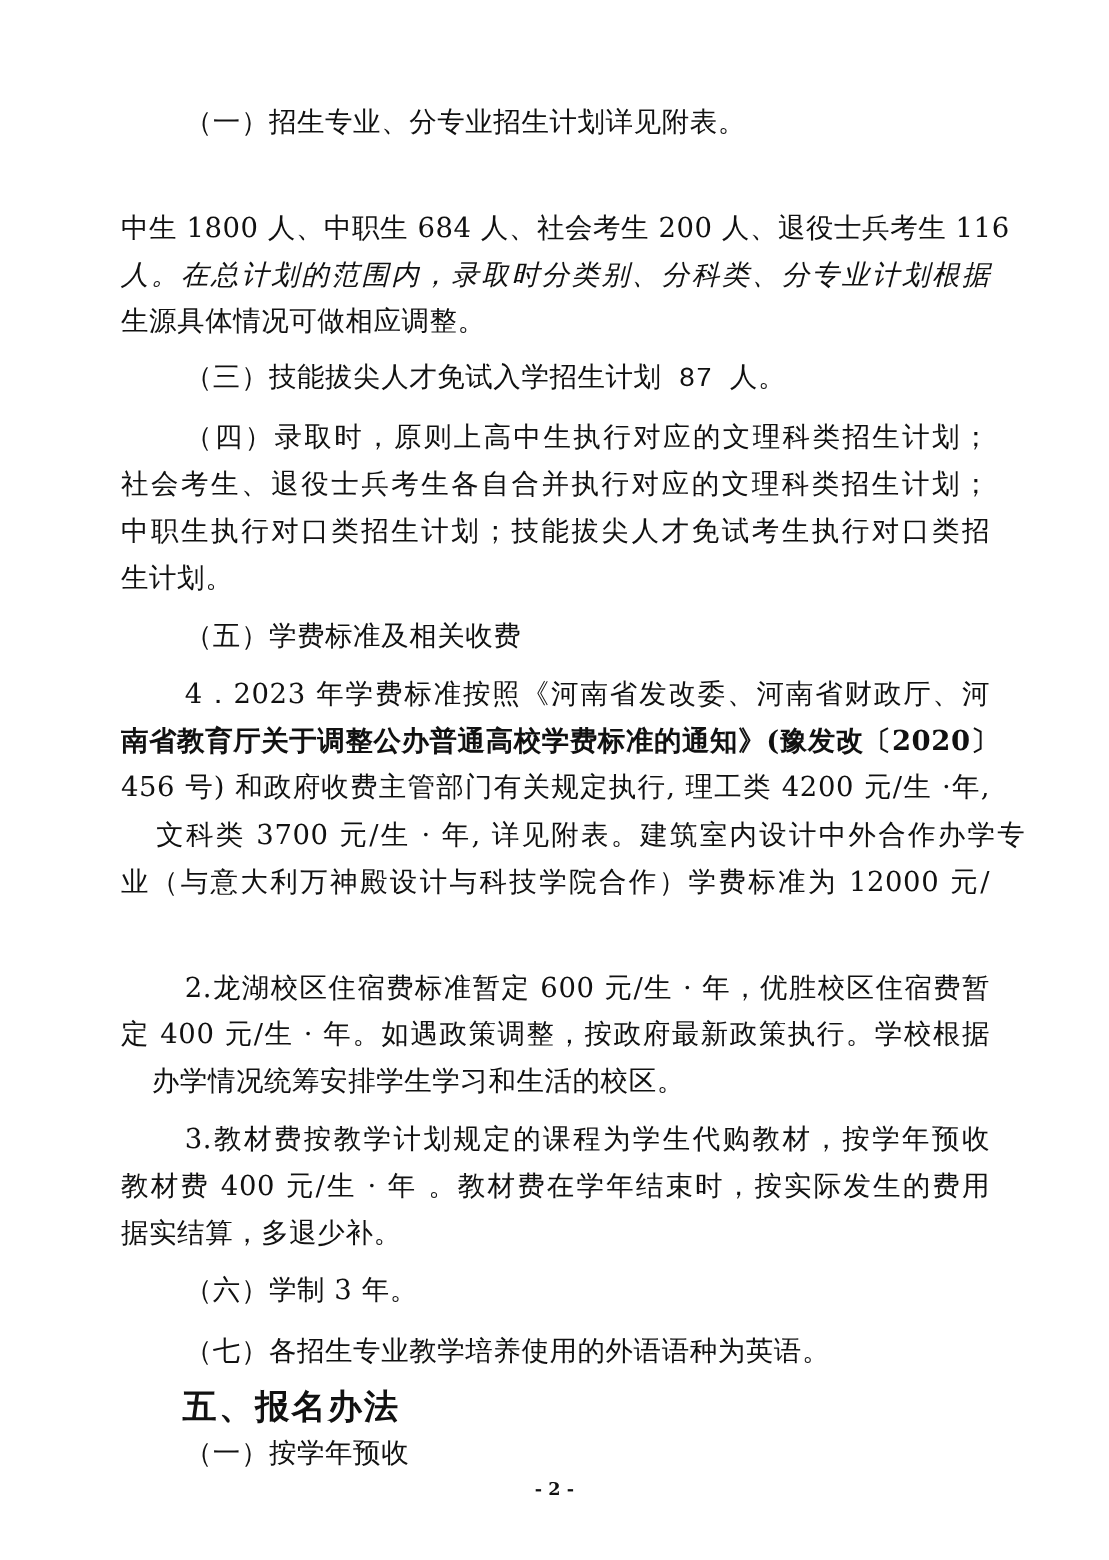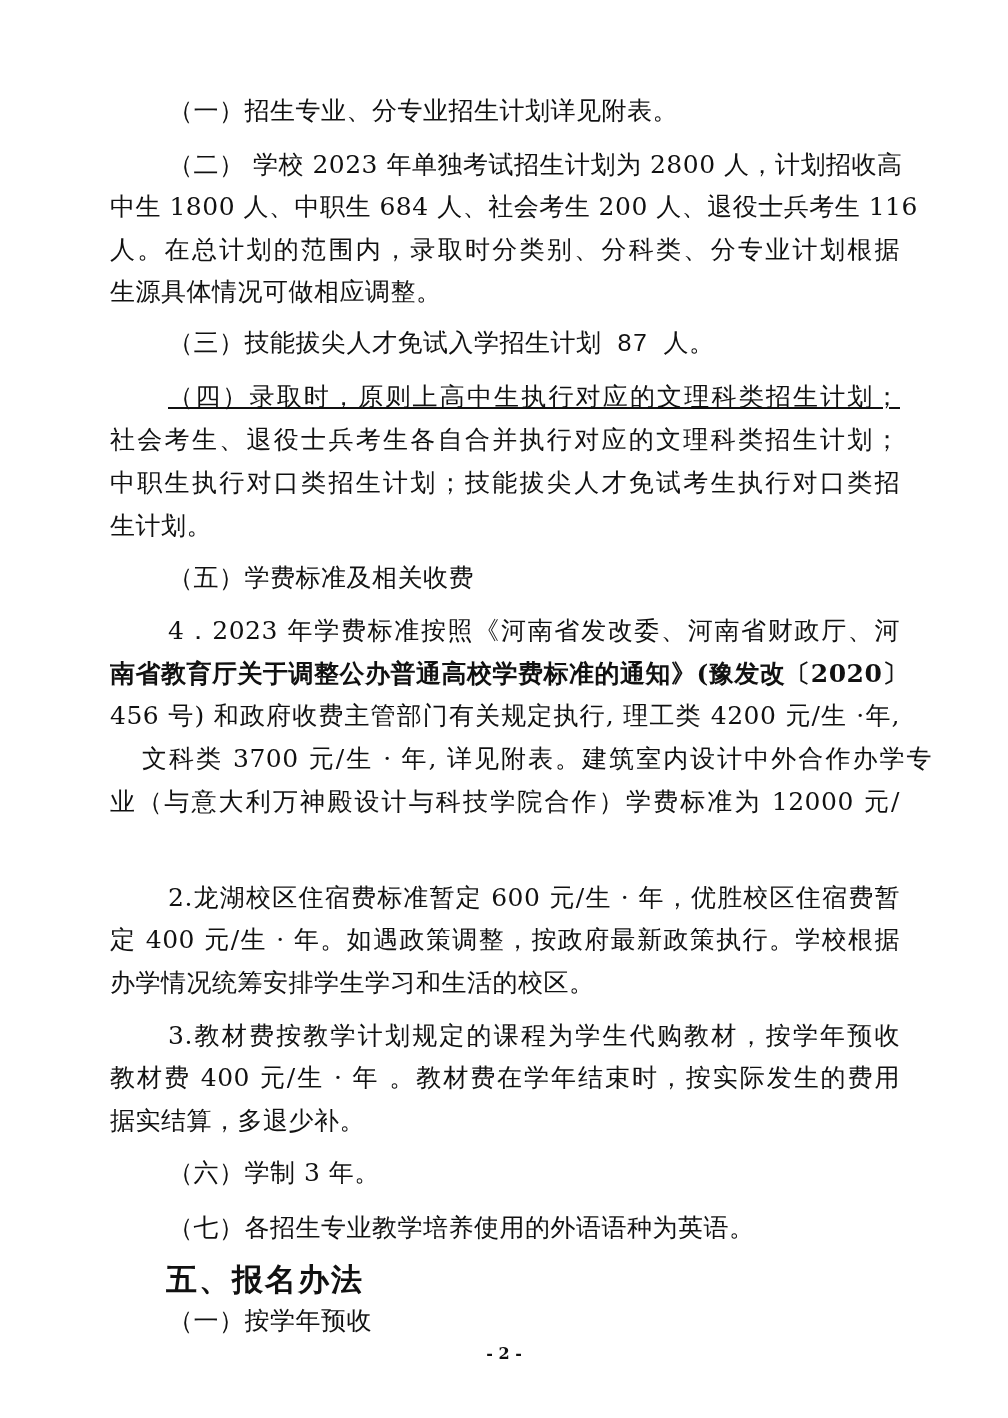--- a/index.html
+++ b/index.html
@@ -16,43 +16,42 @@
   .pagenum { position: absolute; left: 0; width: 1008px; text-align: center; font-size: 16px;
              font-weight: bold; line-height: 20px; }
 </style>
 </head>
 <body>
 
 <div class="page">
 
   <div class="line indent last" style="top:75px;">（一）招生专业、分专业招生计划详见附表。</div>
 
-  <div class="line indent" style="top:129px;">（二） 学校 2023 年单独考试招生计划为 2800 人，计划招收高</div>
   <div class="line" style="top:171px;">中生 1800 人、中职生 684 人、社会考生 200 人、退役士兵考生 116</div>
-  <div class="line" style="top:214px;">人。在总计划的范围内，录取时分类别、分科类、分专业计划根据</div>
+  <div class="line" style="top:214px;font-style:italic;">人。在总计划的范围内，录取时分类别、分科类、分专业计划根据</div>
   <div class="line last" style="top:256px;">生源具体情况可做相应调整。</div>
 
   <div class="line indent last" style="top:309px;font-family:Liberation Mono, monospace;">（三）技能拔尖人才免试入学招生计划 87 人。</div>
 
-  <div class="line indent" style="top:361px;text-decoration:underline;">（四）录取时，原则上高中生执行对应的文理科类招生计划；</div>
+  <div class="line indent" style="top:361px;">（四）录取时，原则上高中生执行对应的文理科类招生计划；</div>
   <div class="line" style="top:404px;">社会考生、退役士兵考生各自合并执行对应的文理科类招生计划；</div>
   <div class="line" style="top:447px;">中职生执行对口类招生计划；技能拔尖人才免试考生执行对口类招</div>
   <div class="line last" style="top:490px;">生计划。</div>
 
   <div class="line indent last" style="top:542px;">（五）学费标准及相关收费</div>
 
   <div class="line indent" style="top:595px;">4．2023 年学费标准按照《河南省发改委、河南省财政厅、河</div>
   <div class="line" style="top:638px;font-weight:bold;">南省教育厅关于调整公办普通高校学费标准的通知》(豫发改〔2020〕</div>
   <div class="line" style="top:680px;">456 号) 和政府收费主管部门有关规定执行, 理工类 4200 元/生 ·年,</div>
   <div class="line" style="top:723px;margin-left:32px;">文科类 3700 元/生 · 年, 详见附表。建筑室内设计中外合作办学专</div>
   <div class="line" style="top:766px;">业（与意大利万神殿设计与科技学院合作）学费标准为 12000 元/</div>
 
   <div class="line indent" style="top:862px;">2.龙湖校区住宿费标准暂定 600 元/生 · 年，优胜校区住宿费暂</div>
   <div class="line" style="top:904px;">定 400 元/生 · 年。如遇政策调整，按政府最新政策执行。学校根据</div>
-  <div class="line last" style="top:947px;">办学情况统筹安排学生学习和生活的校区。</div>
+  <div class="line last" style="top:947px;margin-left:28px;">办学情况统筹安排学生学习和生活的校区。</div>
 
   <div class="line indent" style="top:1000px;">3.教材费按教学计划规定的课程为学生代购教材，按学年预收</div>
   <div class="line" style="top:1042px;">教材费 400 元/生 · 年 。教材费在学年结束时，按实际发生的费用</div>
   <div class="line last" style="top:1085px;">据实结算，多退少补。</div>
 
   <div class="line indent last" style="top:1137px;">（六）学制 3 年。</div>
 
   <div class="line indent last" style="top:1192px;">（七）各招生专业教学培养使用的外语语种为英语。</div>
 
   <div class="heading" style="top:1243px;">五、报名办法</div>

